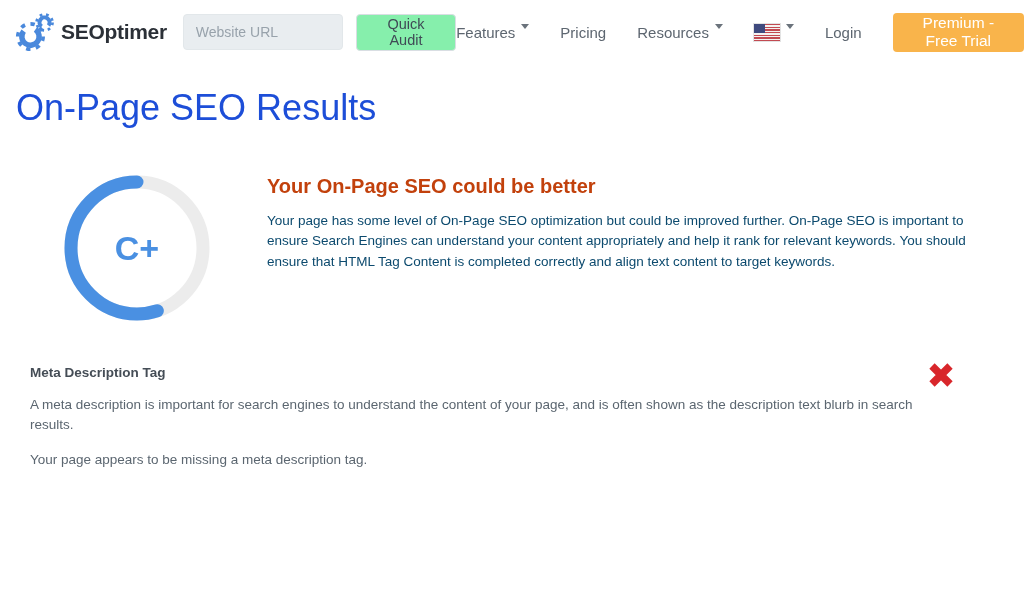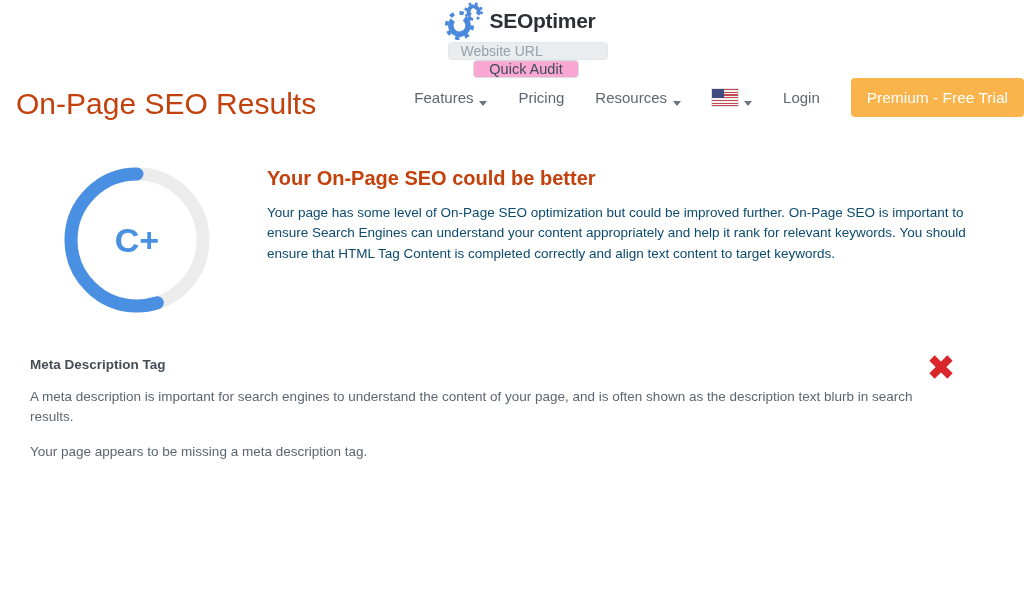--- a/index.html
+++ b/index.html
@@ -1,39 +1,39 @@
 <!DOCTYPE html>
 <html><head>
 <meta charset="utf-8">
 <style>
   * { margin: 0; padding: 0; box-sizing: border-box; }
   html, body { width: 1024px; height: 608px; background: #ffffff; overflow: hidden;
     font-family: "Liberation Sans", "DejaVu Sans", sans-serif; }
 
   
-  .header { display: flex; align-items: center; height: 64px; padding-left: 15px; background: #fff; flex-direction: column; }
+  .header { display: flex; align-items: center; height: 64px; padding-left: 15px; background: #fff; }
   .logo { display: flex; align-items: center; gap: 6px; cursor: pointer; }
   .logo-text { font-size: 21px; font-weight: 700; color: #2b3037; letter-spacing: -0.3px; }
-  .url-input { margin-left: 16px; width: 160px; height: 21px; background: #e9edf0;
+  .url-input { margin-left: 16px; width: 160px; height: 36px; background: #e9edf0;
     border: 1px solid #e2e7ea; border-radius: 4px; padding: 0 12px; font-size: 14px; color: #424a52; outline: none; }
   .url-input::placeholder { color: #98a2ab; }
-  .quick-audit { margin-left: 13px; height: 37px; padding: 0 15px; background: #f9a8d4;
+  .quick-audit { margin-left: 13px; height: 37px; padding: 0 15px; background: #86efac;
     border: 1px solid #d9dee3; border-radius: 4px; font-size: 14.5px; color: #3f4a55; cursor: pointer; }
   .nav { margin-left: auto; display: flex; align-items: center; gap: 31px; padding-right: 0; }
-  .nav-item { font-size: 15px; color: #5d6670; cursor: pointer; display: flex; align-items: flex-end; gap: 6px; white-space: nowrap; }
+  .nav-item { font-size: 15px; color: #5d6670; cursor: pointer; display: flex; align-items: flex-start; gap: 6px; white-space: nowrap; }
   .caret { width: 0; height: 0; border-left: 4px solid transparent; border-right: 4px solid transparent;
     border-top: 5px solid #6b737c; display: inline-block; }
   .flag { width: 26px; height: 17px; position: relative; display: inline-block;
     background: repeating-linear-gradient(180deg, #c24a52 0 1.35px, #f4f2f0 1.35px 2.7px); box-shadow: 0 0 0 1px #e3e3e3; }
   .flag::after { content: ""; position: absolute; left: 0; top: 0; width: 11.5px; height: 9px; background: #3f4a7e; }
   .premium-btn { height: 39px; padding: 0 16px; background: #f9b44b; border: none; border-radius: 4px;
     color: #ffffff; font-size: 15.5px; cursor: pointer; }
 
   
-  .page-title { margin: 23px 0 0 16px; font-size: 30px; font-weight: 400; color: #c2410c; }
+  .page-title { margin: 23px 0 0 16px; font-size: 36px; font-weight: 400; color: #1d4ed8; }
 
   
   .summary { display: flex; margin: 44px 0 0 62px; }
   .donut-wrap { position: relative; width: 150px; height: 150px; flex: 0 0 auto; }
   .grade-label { position: absolute; inset: 0; display: flex; align-items: center; justify-content: center;
     font-size: 34px; font-weight: 700; color: #4a90e2; }
   .summary-text { margin-left: 55px; padding-top: 2px; max-width: 740px; }
   .summary-heading { font-size: 20px; font-weight: 700; color: #c2410c; margin-bottom: 13px; }
   .summary-desc { font-size: 13.5px; line-height: 1.5; color: #0c4a6e; }
 

